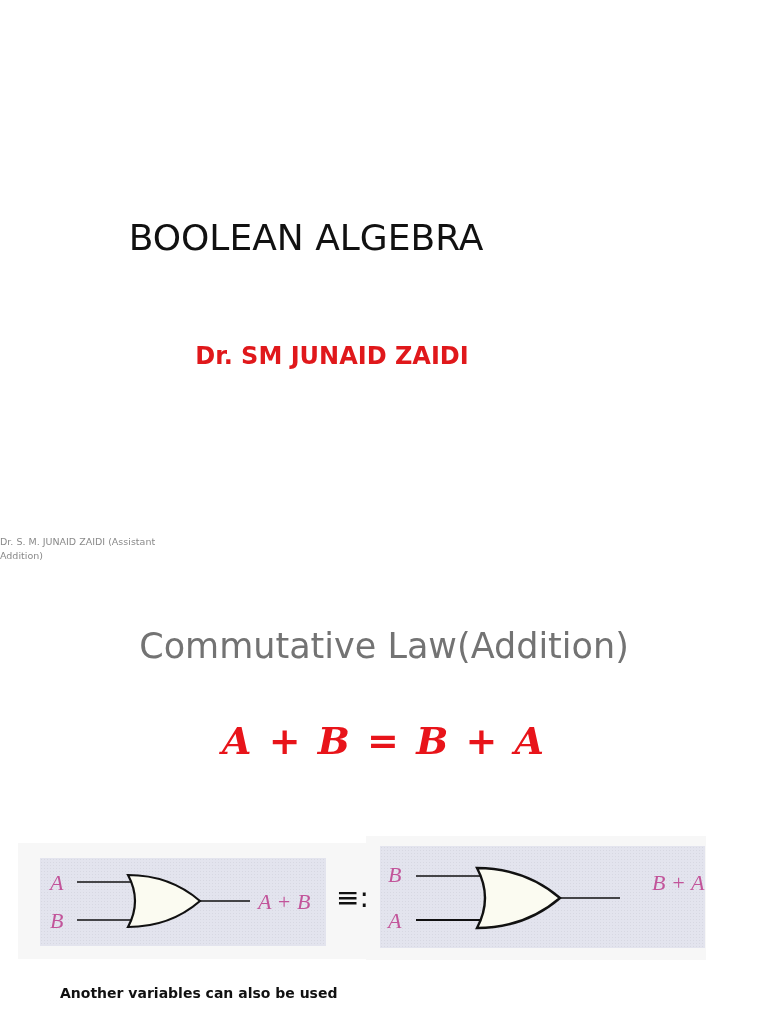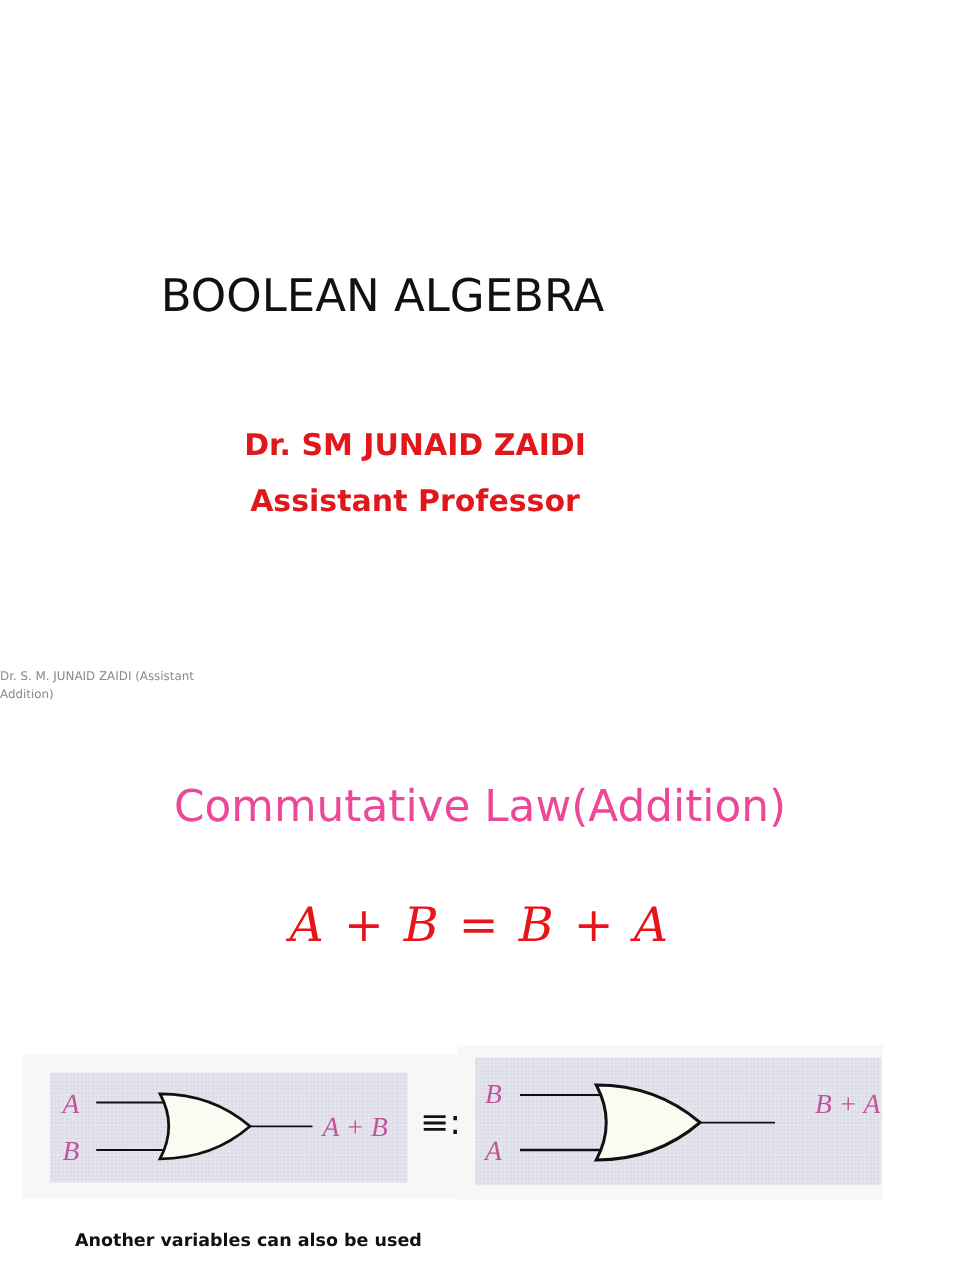--- a/index.html
+++ b/index.html
@@ -17,25 +17,25 @@
       left: 0; width: 664px; top: 334px; text-align: center;
       font-family: "DejaVu Sans", sans-serif; font-weight: bold; color: #e0181b;
       font-size: 24px; line-height: 45px;
     }
     .footer-note {
       left: 0; width: 768px; top: 535px; 
       font-family: "DejaVu Sans", sans-serif; font-size: 9.5px; color: #8a8a8a; line-height: 14px;
     }
     .section-title {
       left: 0; width: 768px; top: 626px; text-align: center;
-      font-family: "DejaVu Sans", sans-serif; font-size: 35px; color: #ec4899;
+      font-family: "DejaVu Sans", sans-serif; font-size: 35px; color: #737373;
     }
     .equation {
       left: 0; width: 768px; top: 718px; text-align: center;
-      font-family: "DejaVu Serif", serif; font-style: italic; font-weight: normal;
+      font-family: "DejaVu Serif", serif; font-style: italic; font-weight: bold;
       font-size: 38px; color: #e8141a; letter-spacing: 2px;
     }
     .panel-outer { background: #f7f7f7; }
     .panel-inner {
       background-color: #e3e4ee;
       background-image: radial-gradient(#d7d8e2 0.7px, transparent 0.8px);
       background-size: 3px 3px;
     }
     .var {
       font-family: "Liberation Serif", serif; font-style: italic; color: #c2549a; font-size: 22px;
@@ -48,21 +48,20 @@
       font-family: "DejaVu Sans", sans-serif; font-size: 28px; color: #111; line-height: 1;
     }
   </style>
 </head>
 <body>
 
 <div class="abs title">BOOLEAN ALGEBRA</div>
 
 <div class="abs red-lines">
   <div>Dr. SM JUNAID ZAIDI</div>
-  <div>Assistant Professor</div>
 </div>
 
 <div class="abs footer-note">
   <div>Dr. S.  M.  JUNAID ZAIDI (Assistant</div>
   <div>Addition)</div>
 </div>
 
 <div class="abs section-title">Commutative Law(Addition)</div>
 <div class="abs equation">A + B = B + A</div>
 

